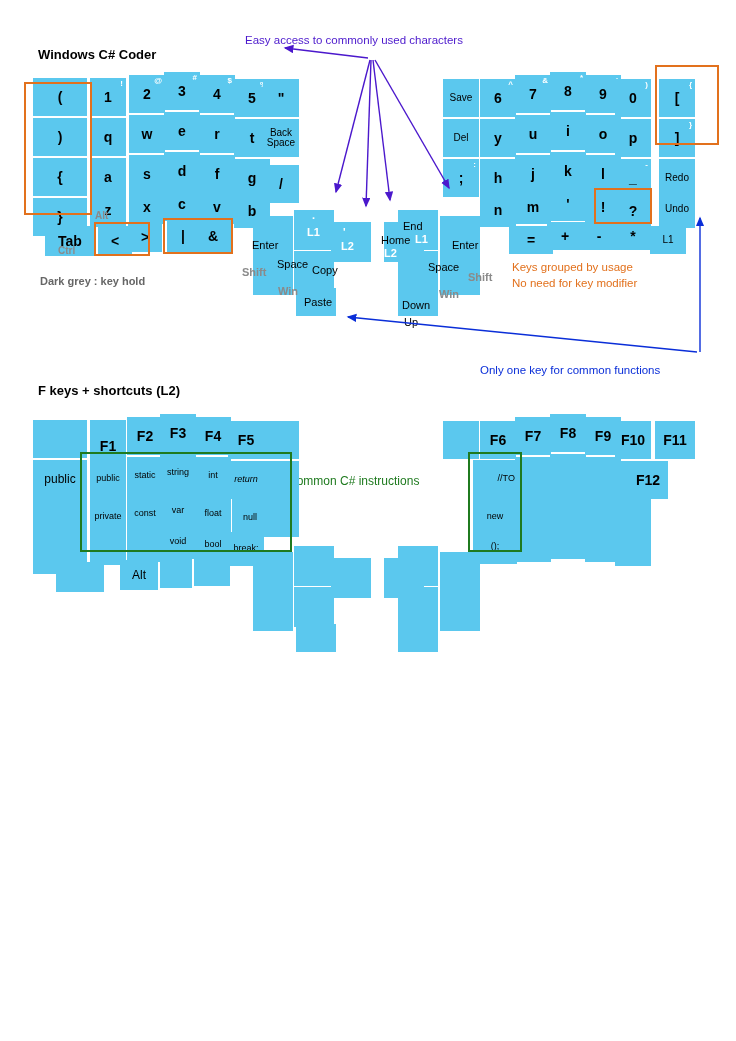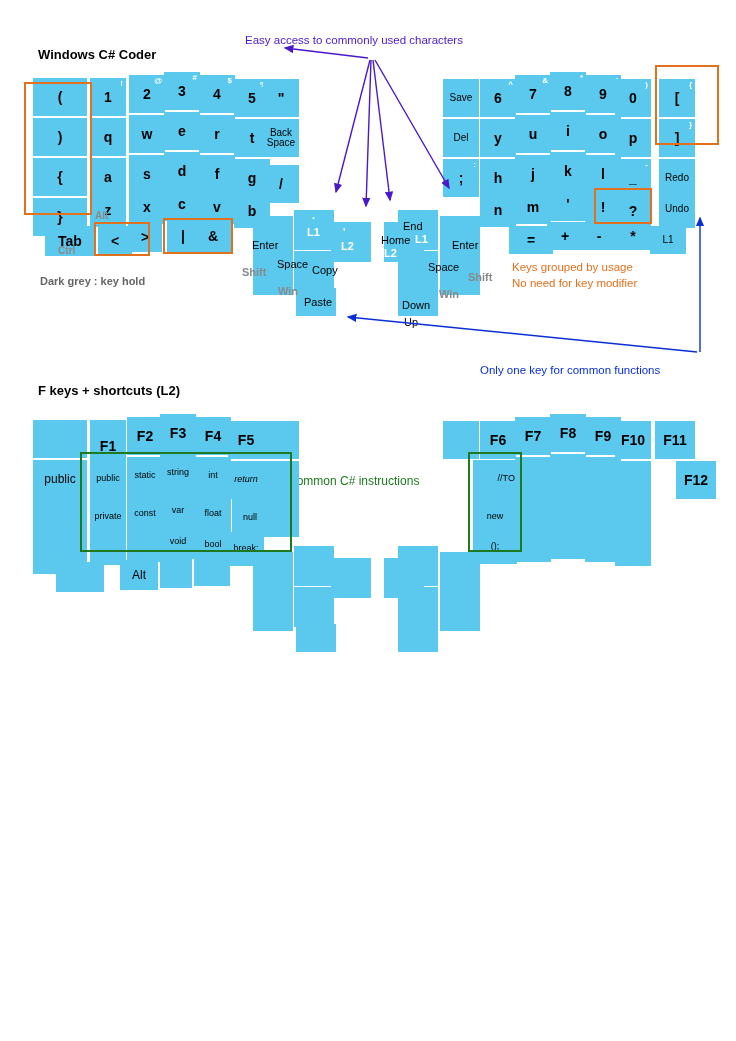--- a/index.html
+++ b/index.html
@@ -415,21 +415,21 @@
     <div class="key b" style="left: 655px; top: 421px; width: 40px; height: 38px;">
       <span style="white-space: pre-line;">F11</span>
     </div>
     <div class="key xs" style="left: 473px; top: 460px; width: 44px; height: 38px;">
       <span style="white-space: pre-line; padding-left: 36px;">//TODO</span>
     </div>
     <div class="key" style="left: 515px; top: 457px; width: 36px; height: 38px;"></div>
     <div class="key" style="left: 550px; top: 454px; width: 36px; height: 38px;"></div>
     <div class="key" style="left: 585px; top: 457px; width: 36px; height: 38px;"></div>
     <div class="key" style="left: 615px; top: 461px; width: 36px; height: 38px;"></div>
-    <div class="key b" style="left: 676px; top: 461px; width: 40px; height: 38px;">
+    <div class="key b" style="left: 628px; top: 461px; width: 40px; height: 38px;">
       <span style="white-space: pre-line;">F12</span>
     </div>
     <div class="key xs" style="left: 473px; top: 498px; width: 44px; height: 38px;">
       <span style="white-space: pre-line;">new</span>
     </div>
     <div class="key" style="left: 515px; top: 495px; width: 36px; height: 38px;"></div>
     <div class="key" style="left: 550px; top: 492px; width: 36px; height: 38px;"></div>
     <div class="key" style="left: 585px; top: 495px; width: 36px; height: 38px;"></div>
     <div class="key" style="left: 615px; top: 499px; width: 36px; height: 38px;"></div>
     <div class="key xs" style="left: 473px; top: 530px; width: 44px; height: 34px;">

